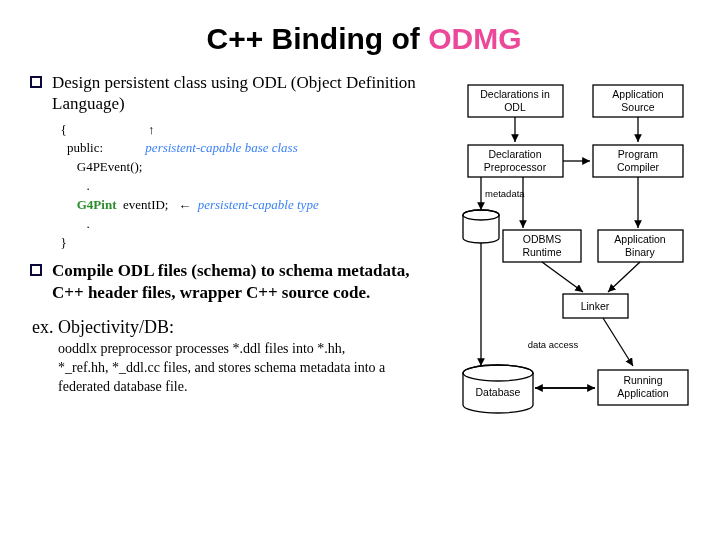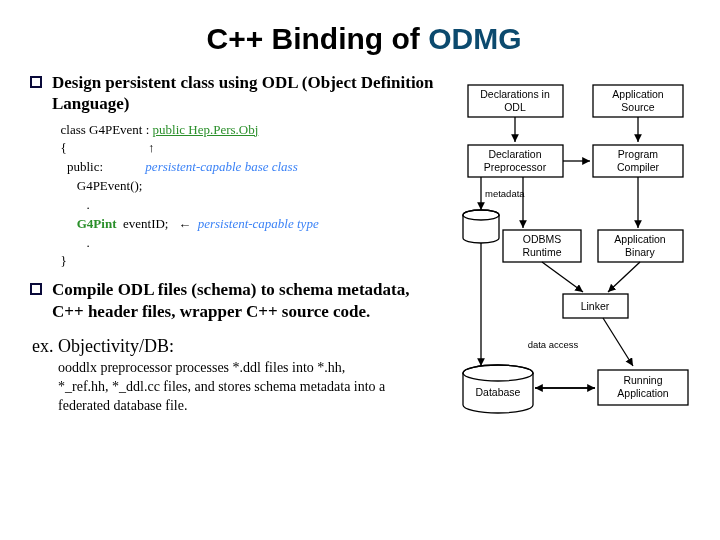--- a/index.html
+++ b/index.html
@@ -15,21 +15,21 @@
   .slide {
     padding: 18px 22px 10px 30px;
   }
   .title {
     font-family: Arial, Helvetica, sans-serif;
     font-size: 30px;
     text-align: center;
     margin: 4px 0 16px 0;
     color: #000;
   }
-  .title .accent { color: #0c4a6e; }
+  .title .accent { color: #ec4899; }
 
   .content {
     display: flex;
     align-items: flex-start;
     gap: 8px;
   }
   .left {
     flex: 1 1 auto;
     min-width: 0;
   }
@@ -42,21 +42,20 @@
     border: 2px solid #0a0a3a;
     flex: 0 0 auto;
     margin-top: 4px;
     margin-right: 10px;
   }
   .bullet-text {
     font-size: 17px;
     line-height: 1.25;
     color: #000;
     font-family: 'Times New Roman', serif;
-    font-weight: bold;
   }
   .bold { font-weight: bold; }
 
   .code-block {
     margin: 6px 0 8px 24px;
     font-size: 13px;
     line-height: 1.45;
     color: #000;
     font-family: 'Times New Roman', serif;
   }
@@ -120,21 +119,20 @@
 
   <div class="content">
     <div class="left">
 
       <div class="bullet-item">
         <div class="bullet-marker"></div>
         <div class="bullet-text">Design persistent class using ODL (Object Definition Language)</div>
       </div>
 
       <div class="code-block">
-        <div class="code-line"><span>  class G4PEvent : </span><span class="green-underline">public Hep.Pers.Obj</span></div>
         <div class="code-line"><span>  {</span><span class="arrow">                         ↑</span></div>
         <div class="code-line"><span>    public:</span><span class="green-italic">             persistent-capable base class</span></div>
         <div class="code-line">       G4PEvent();</div>
         <div class="code-line">          .</div>
         <div class="code-line"><span>       </span><span class="green-bold">G4Pint</span><span>  eventID;   </span><span class="arrow">←  </span><span class="green-italic">persistent-capable type</span></div>
         <div class="code-line">          .</div>
         <div class="code-line">  }</div>
       </div>
 
       <div class="bullet-item">

